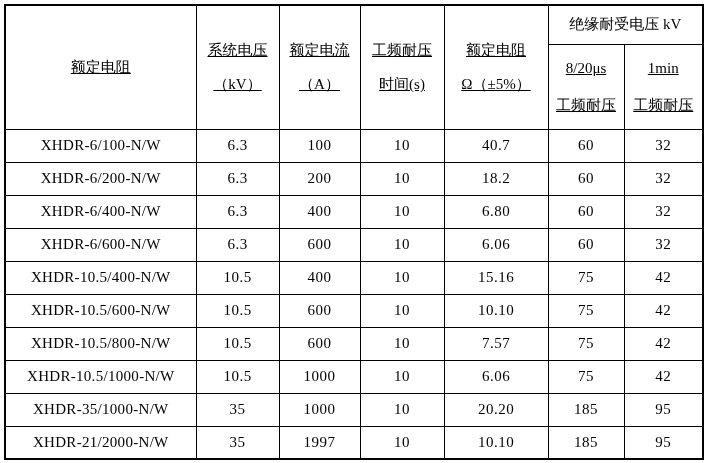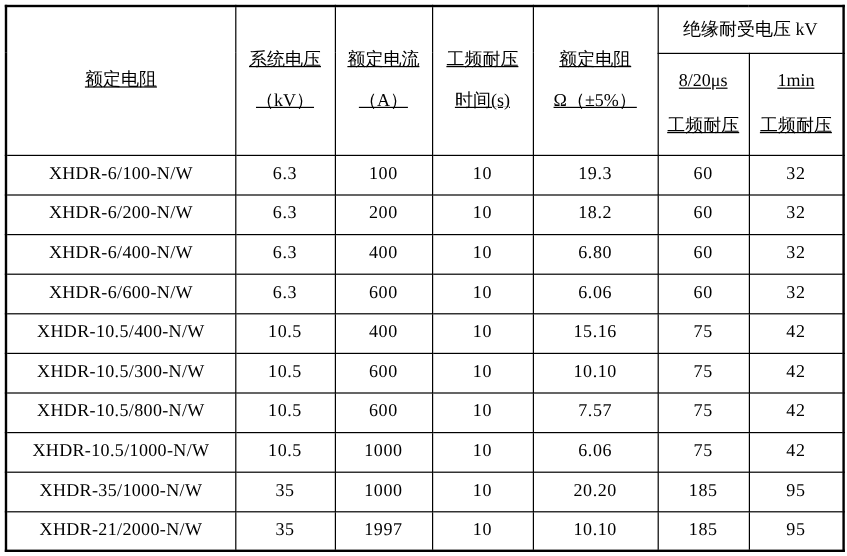--- a/index.html
+++ b/index.html
@@ -91,21 +91,21 @@
           <div class="hline">工频耐压</div>
         </th>
       </tr>
     </thead>
     <tbody>
         <tr>
           <td class="model-col">XHDR-6/100-N/W</td>
           <td>6.3</td>
           <td>100</td>
           <td>10</td>
-          <td>19.3</td>
+          <td>40.7</td>
           <td>60</td>
           <td>32</td>
         </tr>
         <tr>
           <td class="model-col">XHDR-6/200-N/W</td>
           <td>6.3</td>
           <td>200</td>
           <td>10</td>
           <td>18.2</td>
           <td>60</td>
@@ -132,21 +132,21 @@
         <tr>
           <td class="model-col">XHDR-10.5/400-N/W</td>
           <td>10.5</td>
           <td>400</td>
           <td>10</td>
           <td>15.16</td>
           <td>75</td>
           <td>42</td>
         </tr>
         <tr>
-          <td class="model-col">XHDR-10.5/300-N/W</td>
+          <td class="model-col">XHDR-10.5/600-N/W</td>
           <td>10.5</td>
           <td>600</td>
           <td>10</td>
           <td>10.10</td>
           <td>75</td>
           <td>42</td>
         </tr>
         <tr>
           <td class="model-col">XHDR-10.5/800-N/W</td>
           <td>10.5</td>

